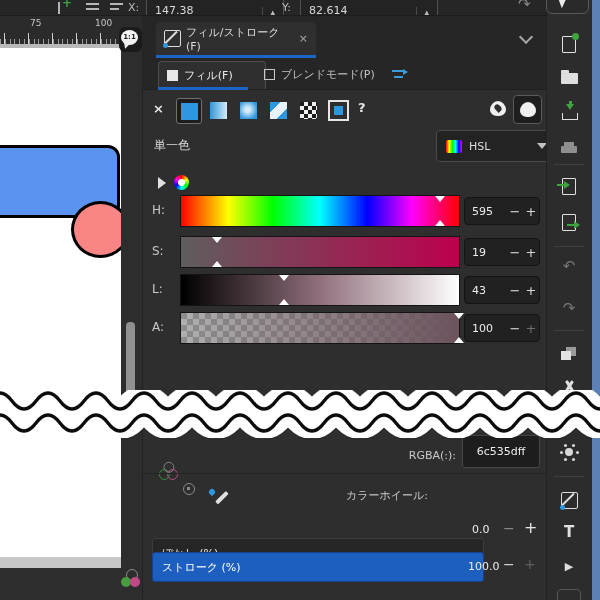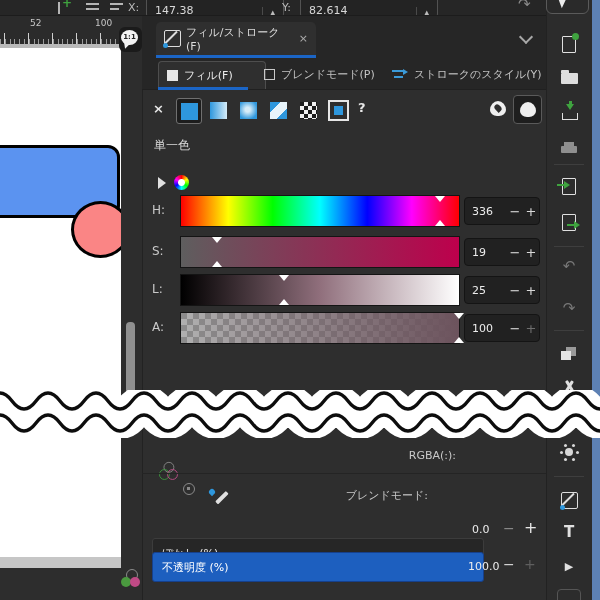--- a/index.html
+++ b/index.html
@@ -165,21 +165,21 @@
     <div class="spin-sliver" style="left:300px;width:120px">
       <span>82.614</span>
         <span class="updn">▴</span>
     </div>
     <div class="abs" style="left:518px;top:-5px;color:#8a8a8a;font-size:15px">↷</div>
   </div>
 
   <div class="abs" id="ruler">
     <div class="ticks-minor"></div>
     <div class="ticks-major"></div>
-    <div class="rlab" style="left:30px">52</div>
+    <div class="rlab" style="left:30px">75</div>
     <div class="rlab" style="left:95px">100</div>
   </div>
 
   <div class="abs" id="zoom-badge">
     <div class="bubble">1:1</div>
     <div class="tail"></div>
   </div>
 
   <div class="abs" id="canvas-edge"></div>
   <div class="abs" id="canvas">
@@ -218,21 +218,20 @@
   <div class="nb-tab" style="left:256px">
     <span class="sq-out"></span>
     <span>ブレンドモード(P)</span>
   </div>
   <div class="nb-tab" style="left:384px">
     <span class="stroke-style-ic">
       <span style="left:0;top:1px;width:11px"></span>
       <span style="left:2px;top:7px;width:9px"></span>
       <span style="left:11px;top:0;width:0;height:0;background:none;border-top:3px solid transparent;border-bottom:3px solid transparent;border-left:5px solid #3b9ad8"></span>
     </span>
-    <span>ストロークのスタイル(Y)</span>
   </div>
 
   <div class="abs txtbtn" style="left:153px;top:101px">×</div>
   <div class="ft-btn sel" style="left:176px">
       <span class="ft-ic" style="background:#2e97dd"></span>
     </div>
   <div class="ft-btn" style="left:206px">
       <span class="ft-ic" style="background:linear-gradient(to right,#2e97dd,#d6ecf8)"></span>
     </div>
   <div class="ft-btn" style="left:236px">
@@ -253,31 +252,36 @@
   <div class="rule-btn" style="left:484px">
     <span class="blob">
         <span class="hole"></span>
       </span>
   </div>
   <div class="rule-btn sel" style="left:513px">
     <span class="blob"></span>
   </div>
 
   <div class="label" style="left:154px;top:137px">単一色</div>
+  <div class="dropdown" style="left:436px;top:130px;width:101px;height:30px">
+    <span class="rainbow"></span>
+    <span>HSL</span>
+    <span class="dd-chev"></span>
+  </div>
 
   <div class="expander-tri" style="left:158px;top:177px"></div>
   <div class="wheel-ic" style="left:174px;top:175px"></div>
 
   <div class="slab" style="top:203px">H:</div>
   <div class="slider" id="sl-h" style="top:195px">
     <span class="mk top" style="left: 93.3%;"></span>
     <span class="mk bot" style="left: 93.3%;"></span>
   </div>
   <div class="spinval" style="top:197px">
-    <span class="v">336</span>
+    <span class="v">595</span>
     <span class="b">−</span>
     <span class="b">+</span>
   </div>
 
   <div class="slab" style="top:244px">S:</div>
   <div class="slider" id="sl-s" style="top:236px">
     <span class="mk top" style="left: 13%;"></span>
     <span class="mk bot" style="left: 13%;"></span>
   </div>
   <div class="spinval" style="top:238px">
@@ -285,21 +289,21 @@
     <span class="b">−</span>
     <span class="b">+</span>
   </div>
 
   <div class="slab" style="top:282px">L:</div>
   <div class="slider" id="sl-l" style="top:274px">
     <span class="mk top" style="left: 37%;"></span>
     <span class="mk bot" style="left: 37%;"></span>
   </div>
   <div class="spinval" style="top:276px">
-    <span class="v">25</span>
+    <span class="v">43</span>
     <span class="b">−</span>
     <span class="b">+</span>
   </div>
 
   <div class="slab" style="top:320px">A:</div>
   <div class="slider" id="sl-a" style="top:312px">
     <span class="mk top" style="left: 100%;"></span>
     <span class="mk bot" style="left: 100%;"></span>
   </div>
   <div class="spinval" style="top:314px">
@@ -314,34 +318,35 @@
     <span style="left:9px;top:8px;border:1.5px solid #c0508a"></span>
   </div>
   <div class="abs gamut-ic" style="left:183px;top:447px">
       <i></i>
     </div>
   <div class="abs picker-ic" style="left:208px;top:441px">
     <span class="drop"></span>
     <span class="bar"></span>
   </div>
   <div class="rlabel" style="left:340px;top:449px;width:116px">RGBA(:):</div>
+  <div class="entry" style="left:462px;top:435px;width:76px;height:31px">6c535dff</div>
 
   <div class="abs" style="left:142px;top:473px;width:404px;height:1px;background:#242424"></div>
 
-  <div class="rlabel" style="left:240px;top:488px;width:188px">ブレンドモード:</div>
+  <div class="rlabel" style="left:240px;top:488px;width:188px">カラーホイール:</div>
 
   <div class="bar-slider" id="blur-slider" style="top:538px">
     <span>ぼかし (%)</span>
   </div>
   <div class="inline-val" style="left:472px;top:523px">0.0</div>
   <div class="pm" style="left:503px;top:520px;color:#8a8a8a">−</div>
   <div class="pm" style="left:524px;top:518px;color:#e6e6e6;font-size:16px">+</div>
 
   <div class="bar-slider" id="opacity-slider" style="top:552px">
-    <span>不透明度 (%)</span>
+    <span>ストローク (%)</span>
   </div>
   <div class="inline-val" style="left:468px;top:560px">100.0</div>
   <div class="pm" style="left:503px;top:556px;color:#d6d6d6">−</div>
   <div class="pm" style="left:524px;top:556px;color:#5f5f5f">+</div>
 
   <div class="abs" id="rtoolbar"></div>
   <div class="abs" id="snap-btn">
       <span class="arr"></span>
     </div>
 

